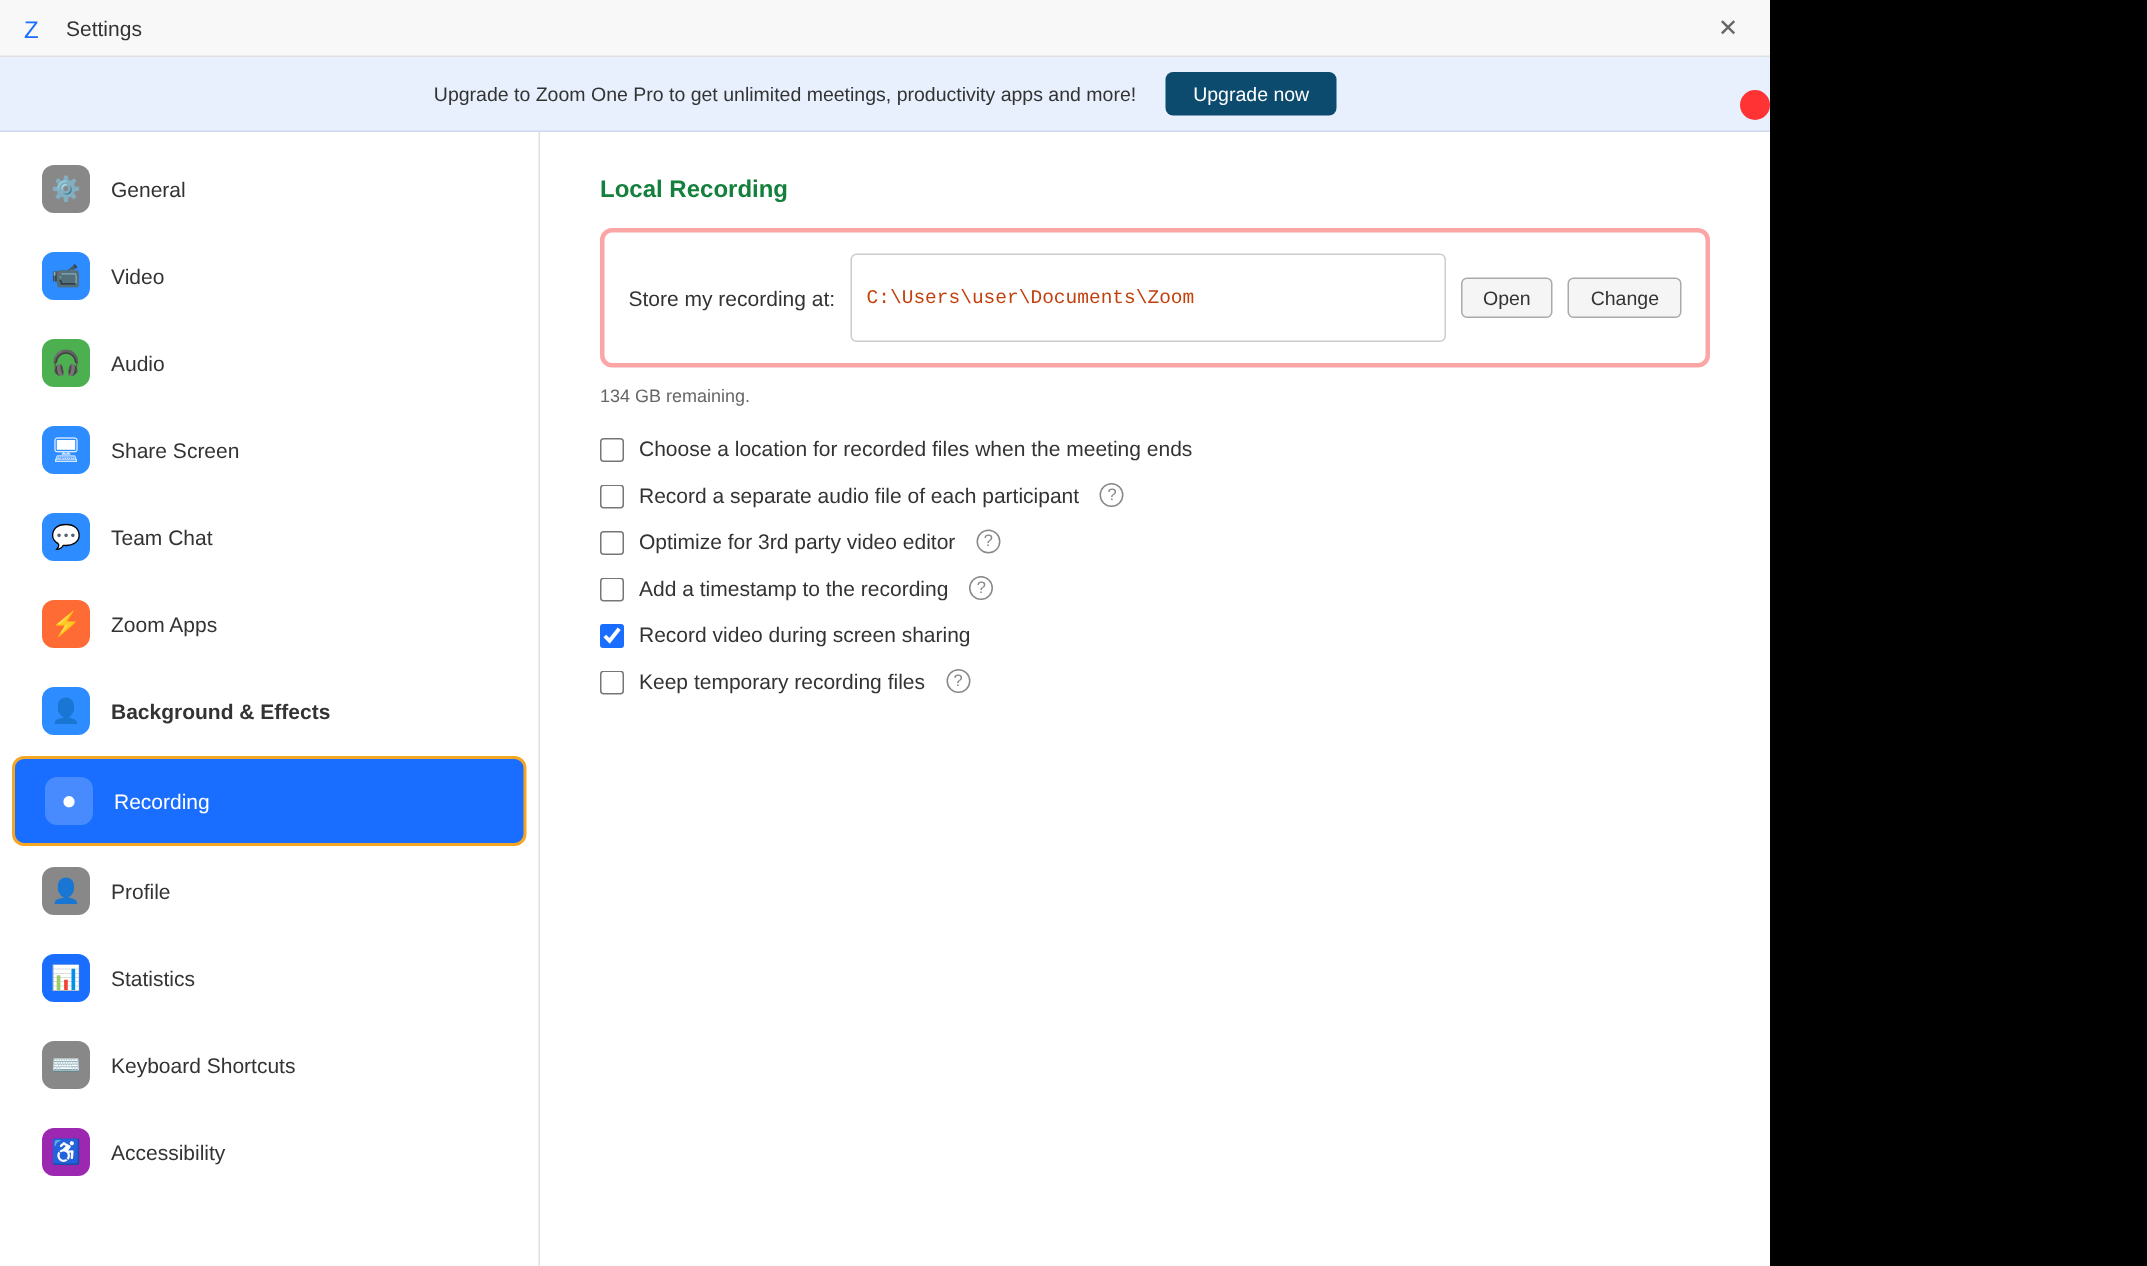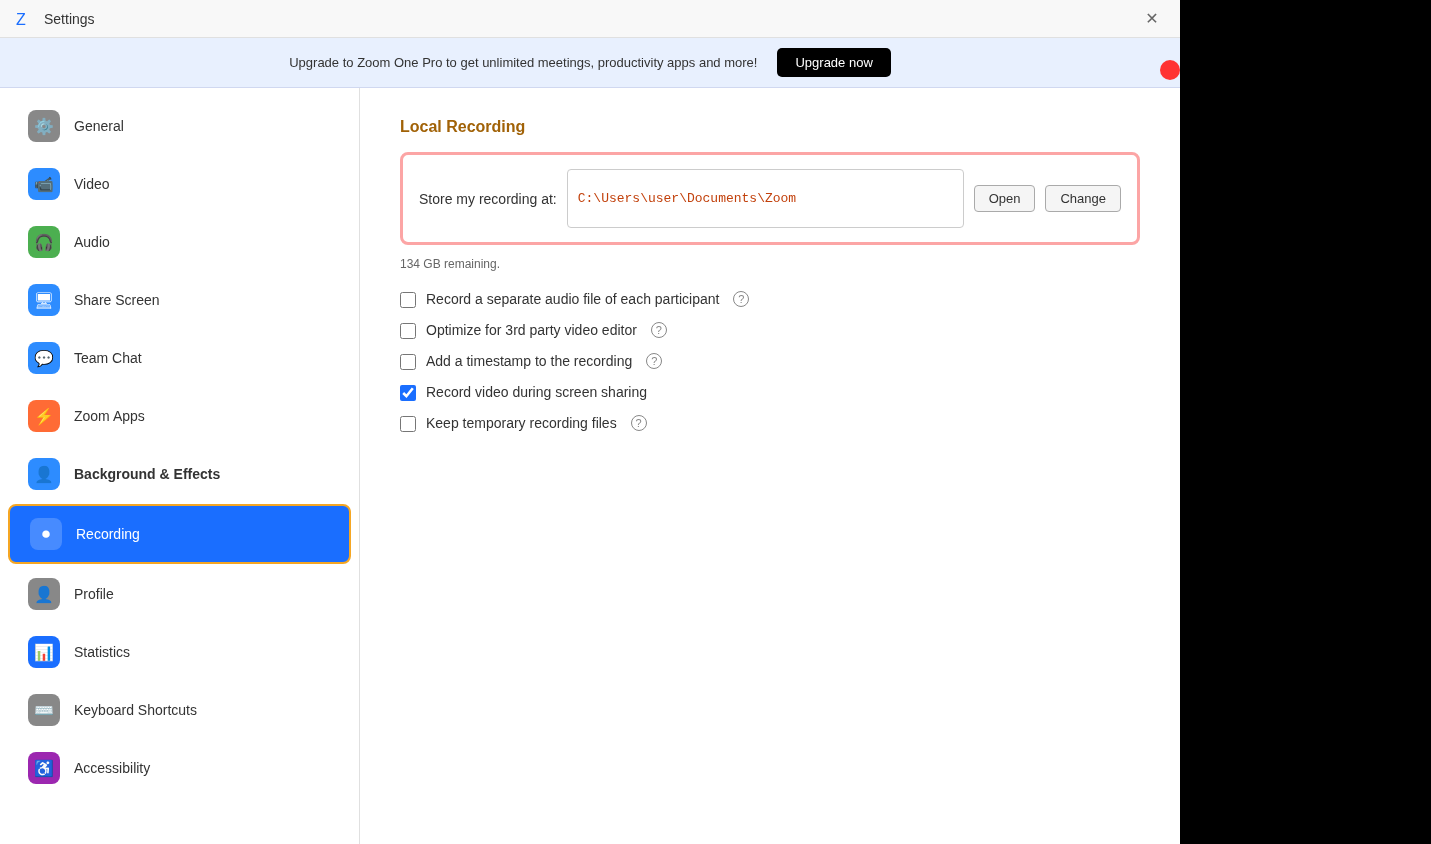--- a/index.html
+++ b/index.html
@@ -59,21 +59,21 @@
       align-items: center;
       justify-content: center;
       gap: 20px;
       border-bottom: 1px solid #d0d8f0;
     }
     .upgrade-text {
       font-size: 13px;
       color: #333;
     }
     .upgrade-btn {
-      background: #000000;
+      background: #0c4a6e;
       color: #fff;
       border: none;
       border-radius: 5px;
       padding: 7px 18px;
       font-size: 13px;
       cursor: pointer;
       font-weight: 500;
     }
     .main-content {
       display: flex;
@@ -127,21 +127,21 @@
       background: rgba(255,255,255,0.2);
     }
     .content-area {
       flex: 1;
       padding: 30px 40px;
       overflow-y: auto;
     }
     .section-title {
       font-size: 16px;
       font-weight: 600;
-      color: #a16207;
+      color: #15803d;
       margin-bottom: 16px;
     }
     .recording-path-box {
       border: 3px solid #fca5a5;
       border-radius: 8px;
       padding: 14px 16px;
       margin-bottom: 12px;
       background: #fff;
     }
     .recording-path-row {
@@ -315,20 +315,24 @@
           <span class="recording-path-label">Store my recording at:</span>
           <input class="recording-path-input" type="text" value="C:\Users\user\Documents\Zoom" style="">
           <button class="path-btn">Open</button>
           <button class="path-btn">Change</button>
         </div>
       </div>
 
       <div class="storage-info">134 GB remaining.</div>
 
       <div id="checkboxes-container">
+      <div class="checkbox-row">
+            <input type="checkbox" style="">
+            <span>Choose a location for recorded files when the meeting ends</span>
+          </div>
           <div class="checkbox-row">
             <input type="checkbox" style="">
             <span>Record a separate audio file of each participant</span>
             <span class="help-icon">?</span>
           </div>
           <div class="checkbox-row">
             <input type="checkbox" style="">
             <span>Optimize for 3rd party video editor</span>
             <span class="help-icon">?</span>
           </div>

